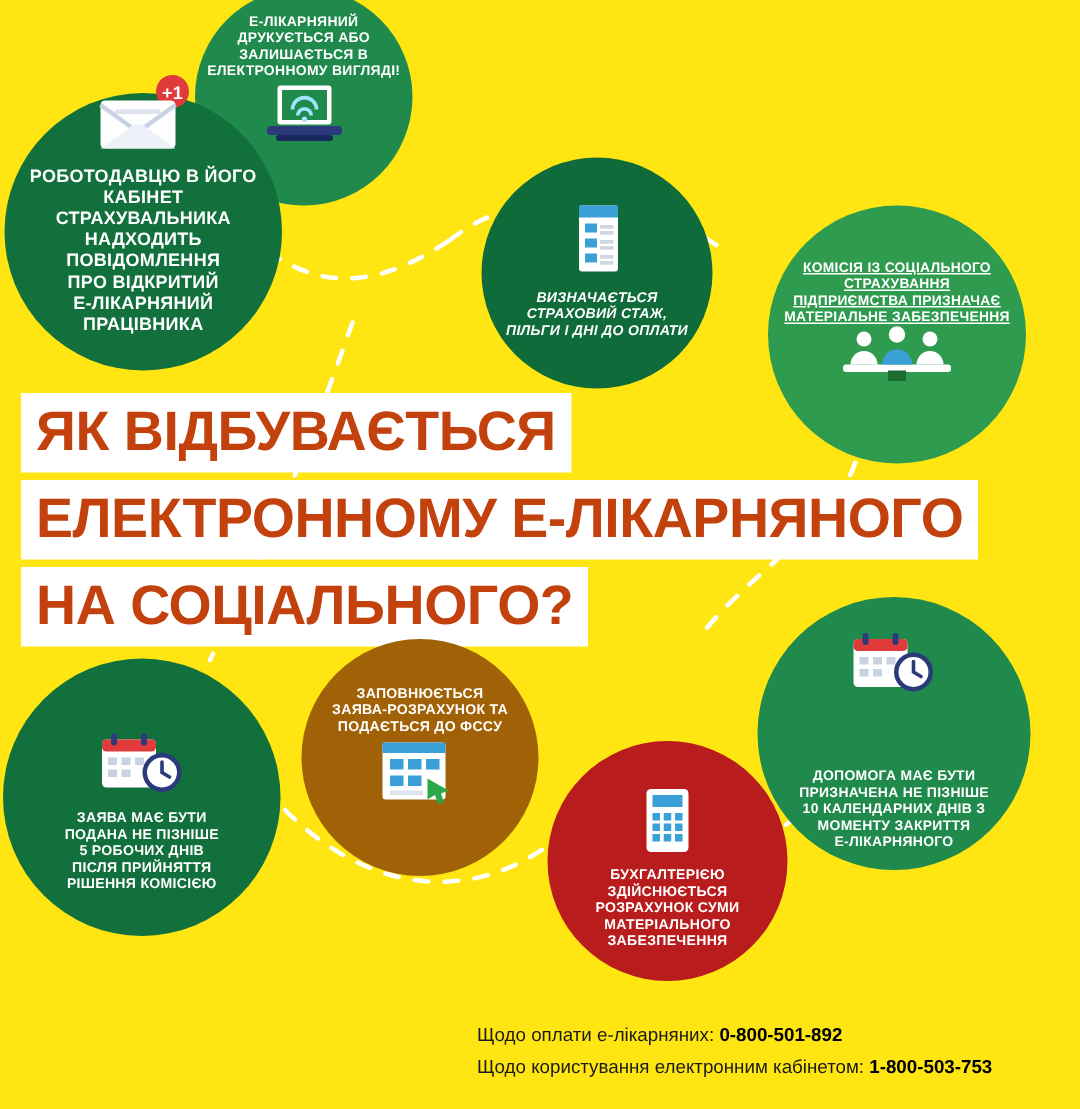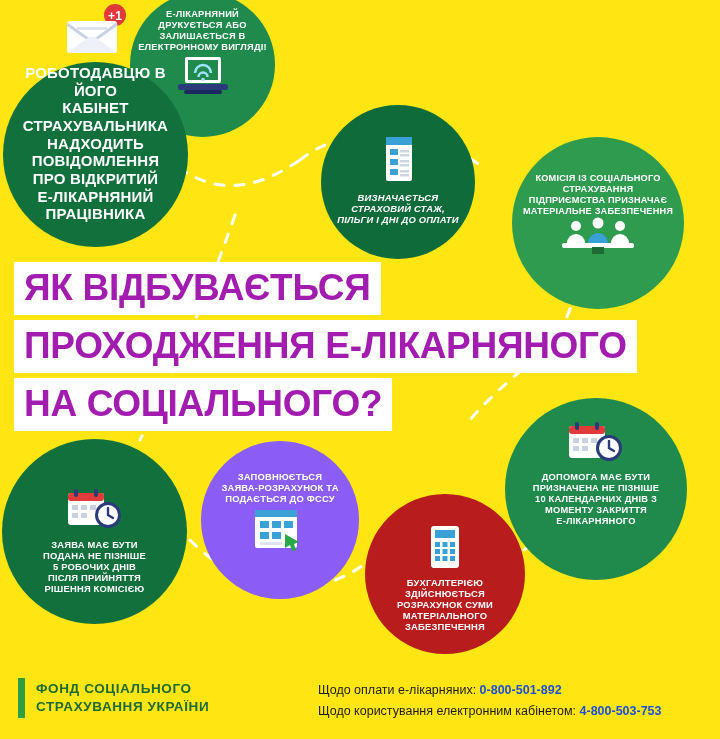--- a/index.html
+++ b/index.html
@@ -42,21 +42,21 @@
   
   .titleWrap {
     position: absolute;
     left: 14px;
     top: 262px;
     width: 690px;
   }
   .titleWrap .line {
     display: inline-block;
     background: #ffffff;
-    color: #a21caf;
+    color: #c2410c;
     font-weight: bold;
     font-size: 37px;
     line-height: 1.0;
     padding: 7px 10px 9px 10px;
     margin-bottom: 5px;
     white-space: nowrap;
     letter-spacing: -0.3px;
   }
 
   
@@ -80,21 +80,21 @@
     text-transform: uppercase;
     letter-spacing: .6px;
   }
   .phones {
     position: absolute;
     left: 318px; top: 680px;
     font-size: 12.5px;
     color: #1b1b1b;
     line-height: 1.7;
   }
-  .phones b { color: #1d4ed8; margin-top: 35px; }
+  .phones b { color: #000000; margin-top: 35px; }
 
   
   svg { display: block; }
 </style>
 </head>
 <body>
 
 <div id="stage">
 
   <svg class="dashes" width="720" height="739" viewBox="0 0 720 739">
@@ -133,21 +133,21 @@
     <div class="art" style="margin-top:8px; margin-bottom:5px;">
       <svg width="74" height="56" viewBox="0 0 74 56">
         <circle cx="56" cy="12" r="11" fill="#e03a3a"></circle>
         <text x="56" y="17" text-anchor="middle" font-size="12" font-family="Liberation Sans, sans-serif" fill="#ffffff" font-weight="bold">+1</text>
         <rect x="8" y="18" width="50" height="32" rx="3" fill="#ffffff"></rect>
         <path d="M8 21 L33 39 L58 21" fill="none" stroke="#c9d2e3" stroke-width="3"></path>
         <path d="M8 50 L30 34 L36 34 L58 50 Z" fill="#eef2f8"></path>
         <rect x="18" y="24" width="30" height="3" fill="#dde4ee"></rect>
       </svg>
     </div>
-    <div class="cap" style="font-size:15px; padding-bottom:16px;">
+    <div class="cap" style="font-size:12px; padding-bottom:16px;">
       <div>РОБОТОДАВЦЮ В ЙОГО</div>
       <div>КАБІНЕТ СТРАХУВАЛЬНИКА</div>
       <div>НАДХОДИТЬ ПОВІДОМЛЕННЯ</div>
       <div>ПРО ВІДКРИТИЙ</div>
       <div>Е-ЛІКАРНЯНИЙ</div>
       <div>ПРАЦІВНИКА</div>
     </div>
   </div>
 
   <div class="bubble" style="left:321px; top:105px; width:154px; height:154px; background:#0F6B3A;font-style:italic;">
@@ -167,21 +167,21 @@
       </svg>
     </div>
     <div class="cap" style="font-size:9.4px; padding-bottom:26px;">
       <div>ВИЗНАЧАЄТЬСЯ</div>
       <div>СТРАХОВИЙ СТАЖ,</div>
       <div>ПІЛЬГИ І ДНІ ДО ОПЛАТИ</div>
     </div>
   </div>
 
   <div class="bubble capTop" style="left:512px; top:137px; width:172px; height:172px; background:#2E9B4F;">
-    <div class="cap" style="font-size:9.2px; padding-top:28px;">
+    <div class="cap" style="font-size:9.2px; padding-top:28px;text-decoration:underline;">
       <div>КОМІСІЯ ІЗ СОЦІАЛЬНОГО</div>
       <div>СТРАХУВАННЯ</div>
       <div>ПІДПРИЄМСТВА ПРИЗНАЧАЄ</div>
       <div>МАТЕРІАЛЬНЕ ЗАБЕЗПЕЧЕННЯ</div>
     </div>
     <div class="art" style="margin-bottom:20px;">
       <svg width="84" height="40" viewBox="0 0 84 40">
         <rect x="6" y="27" width="72" height="5" rx="2" fill="#ffffff"></rect>
         <g fill="#ffffff">
           <circle cx="20" cy="10" r="5"></circle>
@@ -191,21 +191,21 @@
           <circle cx="64" cy="10" r="5"></circle>
           <path d="M55 27 a9 9 0 0 1 18 0 Z"></path>
         </g>
         <rect x="36" y="31" width="12" height="7" fill="#1d6b33"></rect>
       </svg>
     </div>
   </div>
 
   <div class="titleWrap">
     <div class="line">ЯК ВІДБУВАЄТЬСЯ</div><br>
-    <div class="line">ПРОХОДЖЕННЯ Е-ЛІКАРНЯНОГО</div><br>
+    <div class="line">ЕЛЕКТРОННОМУ Е-ЛІКАРНЯНОГО</div><br>
     <div class="line">НА СОЦІАЛЬНОГО?</div>
   </div>
 
   <div class="bubble capTop" style="left:505px; top:398px; width:182px; height:182px; background:#1F8A4C;">
     <div class="art" style="margin-top:14px; margin-bottom:6px;">
       <svg width="62" height="46" viewBox="0 0 62 46">
         <rect x="4" y="6" width="36" height="32" rx="3" fill="#ffffff"></rect>
         <rect x="4" y="6" width="36" height="8" rx="3" fill="#e03a3a"></rect>
         <rect x="10" y="2" width="4" height="8" rx="2" fill="#2b3a7a"></rect>
         <rect x="30" y="2" width="4" height="8" rx="2" fill="#2b3a7a"></rect>
@@ -214,21 +214,21 @@
             <rect x="17" y="18" width="6" height="5"></rect>
             <rect x="26" y="18" width="6" height="5"></rect>
           <rect x="8" y="26" width="6" height="5"></rect>
             <rect x="17" y="26" width="6" height="5"></rect>
         </g>
         <circle cx="44" cy="28" r="13" fill="#2b3a7a"></circle>
         <circle cx="44" cy="28" r="10" fill="#ffffff"></circle>
         <path d="M44 21 L44 28 L49 31" stroke="#2b3a7a" stroke-width="2.4" fill="none" stroke-linecap="round"></path>
       </svg>
     </div>
-    <div class="cap" style="font-size:9.3px;">
+    <div class="cap" style="font-size:9.3px;margin-top:40px;">
       <div>ДОПОМОГА МАЄ БУТИ</div>
       <div>ПРИЗНАЧЕНА НЕ ПІЗНІШЕ</div>
       <div>10 КАЛЕНДАРНИХ ДНІВ З</div>
       <div>МОМЕНТУ ЗАКРИТТЯ</div>
       <div>Е-ЛІКАРНЯНОГО</div>
     </div>
   </div>
 
   <div class="bubble" style="left:2px; top:439px; width:185px; height:185px; background:#12703C;align-items:center;">
     <div class="art" style="margin-top:22px; margin-bottom:6px;">
@@ -251,21 +251,21 @@
     </div>
     <div class="cap" style="font-size:9.4px; padding-bottom:22px;">
       <div>ЗАЯВА МАЄ БУТИ</div>
       <div>ПОДАНА НЕ ПІЗНІШЕ</div>
       <div>5 РОБОЧИХ ДНІВ</div>
       <div>ПІСЛЯ ПРИЙНЯТТЯ</div>
       <div>РІШЕННЯ КОМІСІЄЮ</div>
     </div>
   </div>
 
-  <div class="bubble capTop" style="left:201px; top:441px; width:158px; height:158px; background:#8b5cf6;">
+  <div class="bubble capTop" style="left:201px; top:426px; width:158px; height:158px; background:#a16207;">
     <div class="cap" style="font-size:9.4px; padding-top:22px;">
       <div>ЗАПОВНЮЄТЬСЯ</div>
       <div>ЗАЯВА-РОЗРАХУНОК ТА</div>
       <div>ПОДАЄТЬСЯ ДО ФССУ</div>
     </div>
     <div class="art" style="margin-bottom:18px;">
       <svg width="66" height="50" viewBox="0 0 66 50">
         <rect x="8" y="6" width="42" height="38" rx="2" fill="#ffffff"></rect>
         <rect x="8" y="6" width="42" height="7" fill="#3aa0d8"></rect>
         <g fill="#3aa0d8">
@@ -303,32 +303,25 @@
       <div>БУХГАЛТЕРІЄЮ</div>
       <div>ЗДІЙСНЮЄТЬСЯ</div>
       <div>РОЗРАХУНОК СУМИ</div>
       <div>МАТЕРІАЛЬНОГО</div>
       <div>ЗАБЕЗПЕЧЕННЯ</div>
     </div>
   </div>
 
   <div class="footer"></div>
 
-  <div class="logoBar">
-    <div class="logoMark"></div>
-    <div class="logoText">
-      <div>ФОНД СОЦІАЛЬНОГО</div>
-      <div>СТРАХУВАННЯ УКРАЇНИ</div>
-    </div>
-  </div>
 
   <div class="phones">
     <div>
       <span>Щодо оплати е-лікарняних:</span>
       <b>0-800-501-892</b>
     </div>
     <div>
       <span>Щодо користування електронним кабінетом:</span>
-      <b>4-800-503-753</b>
+      <b>1-800-503-753</b>
     </div>
   </div>
 
 </div>
 
 </body></html>

